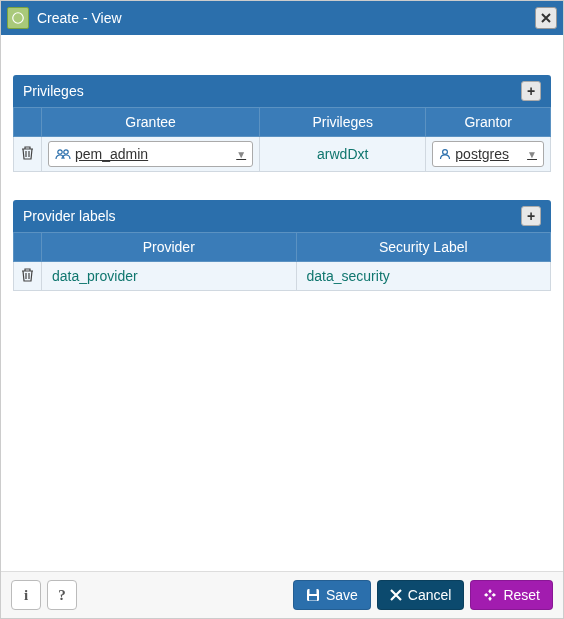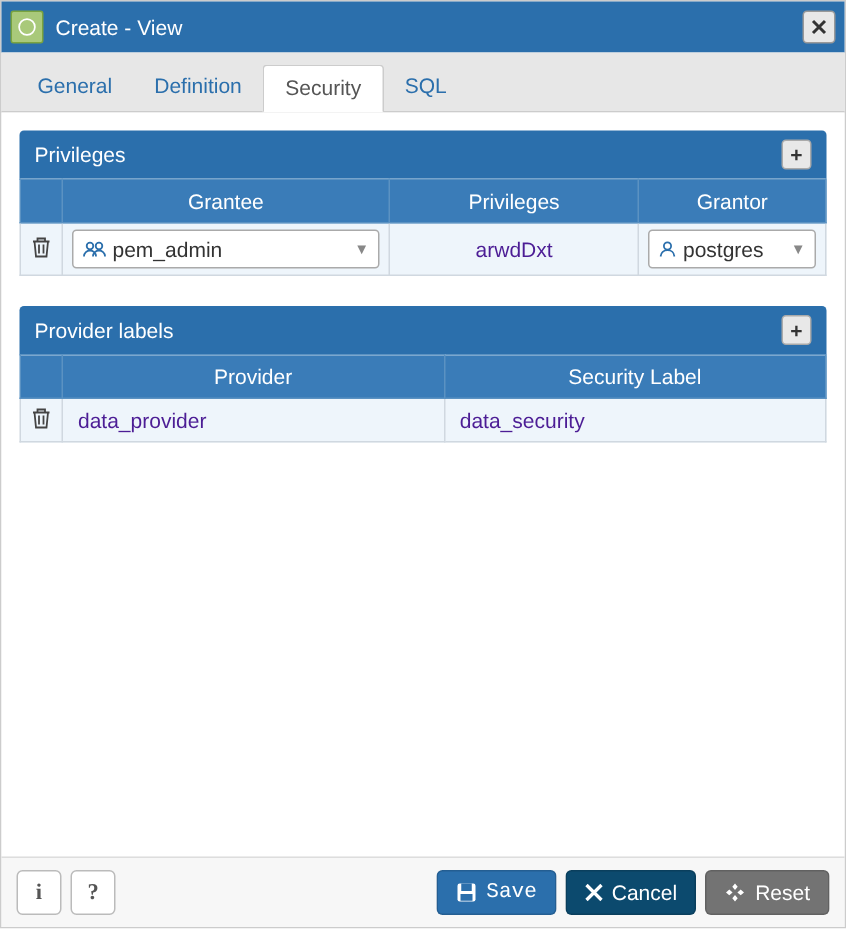--- a/index.html
+++ b/index.html
@@ -73,20 +73,21 @@
     margin-bottom:-1px;
   }
   .content {
     flex:1;
     padding: 12px;
     background:#fff;
     overflow:auto;
   }
   .panel {
     margin-bottom: 20px;
+    margin-top: 28px;
   }
   .panel-header {
     background:#2b6fac;
     color:#fff;
     padding:6px 10px;
     font-size:14px;
     border-top-left-radius:3px;
     border-top-right-radius:3px;
     display:flex;
     align-items:center;
@@ -127,25 +128,26 @@
   .del-cell { text-align:center; }
   .trash-icon { color:#555; cursor:pointer; display:inline-flex; }
   .select-box {
     display:flex;align-items:center;
     background:#fff;
     border:1px solid #aaa;
     border-radius:3px;
     padding:2px 6px;
     height:26px;
     cursor:pointer;
+    text-decoration:underline;
   }
   .select-box .ico { margin-right:4px; display:inline-flex; }
   .select-box .val { flex:1; color:#333; font-size:14px; }
   .select-box .caret { color:#888; font-size:10px; }
-  .cell-text { padding:2px 4px; font-size:14px; color:#4c1d95; }
+  .cell-text { padding:2px 4px; font-size:14px; color:#0f766e; }
   .cell-text.center { text-align:center; }
   .footer {
     border-top:1px solid #ddd;
     background:#f7f7f7;
     padding:8px 10px;
     display:flex;
     align-items:center;
     gap:6px;
   }
   .footer .spacer { flex:1; }
@@ -165,23 +167,23 @@
     height:30px;
     padding: 0 12px;
     border-radius:4px;
     border:1px solid rgba(0,0,0,0.15);
     color:#fff;
     display:flex;align-items:center;gap:6px;
     cursor:pointer;
     font-size:14px;
   }
   .btn .bicon { display:inline-flex; }
-  .btn-save  { background:#2b6fac;font-family:Liberation Mono, monospace; }
+  .btn-save  { background:#2b6fac; }
   .btn-cancel{ background:#0c4a6e; }
-  .btn-reset { background:#737373; }
+  .btn-reset { background:#a21caf; }
   svg { display:block; }
 </style>
 </head>
 <body>
 
 <div class="dialog">
 
   <div class="titlebar">
     <div class="app-icon">
       <svg viewBox="0 0 24 24">
@@ -190,26 +192,20 @@
     </div>
     <div class="title">Create - View</div>
     <div class="spacer"></div>
     <div class="close-btn">
       <svg width="10" height="10" viewBox="0 0 10 10">
           <path d="M1 1 L9 9 M9 1 L1 9" stroke="#333" stroke-width="2"></path>
         </svg>
     </div>
   </div>
 
-  <div class="tabs">
-    <div class="tab">General</div>
-    <div class="tab">Definition</div>
-    <div class="tab active">Security</div>
-    <div class="tab">SQL</div>
-  </div>
 
   <div class="content">
 
     <div class="panel">
       <div class="panel-header">
         <span class="title">Privileges</span>
         <div class="add-btn">
           <span>+</span>
         </div>
       </div>

